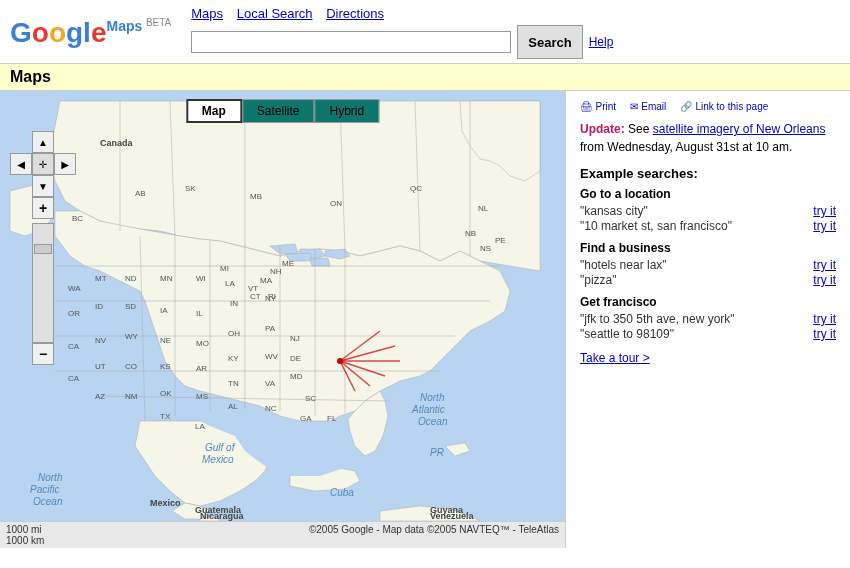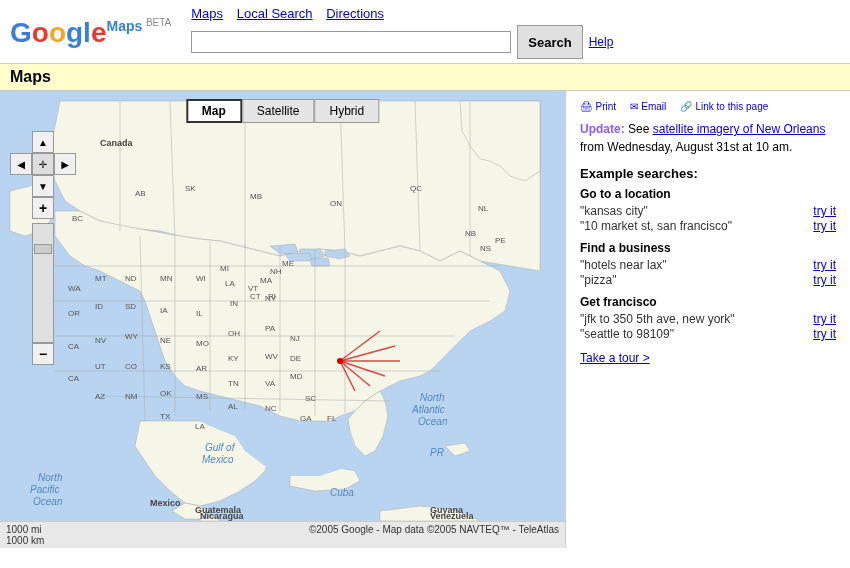--- a/index.html
+++ b/index.html
@@ -86,21 +86,21 @@
     #map-controls-top {
       position: absolute;
       top: 8px;
       left: 50%;
       transform: translateX(-50%);
       display: flex;
       z-index: 10;
     }
     .map-mode-btn {
       padding: 3px 14px;
-      background: #e5e5e5;
+      background: #0f766e;
       border: 1px solid #999;
       font-size: 12px;
       cursor: pointer;
     }
     .map-mode-btn.active {
       background: #fff;
       font-weight: bold;
       border: 2px solid #333;
     }
 
@@ -202,21 +202,21 @@
       text-decoration: none;
       cursor: pointer;
     }
 
     #update-box {
       margin-bottom: 10px;
       font-size: 12px;
       line-height: 1.5;
     }
     #update-label {
-      color: #8b5cf6;
+      color: #be185d;
       font-weight: bold;
       margin-top: 20px;
     }
     #update-link { color: #00c; text-decoration: underline; margin-top: 23px; }
 
     #drag-hint {
       font-size: 12px;
       margin-bottom: 12px;
       color: #333;
     }

